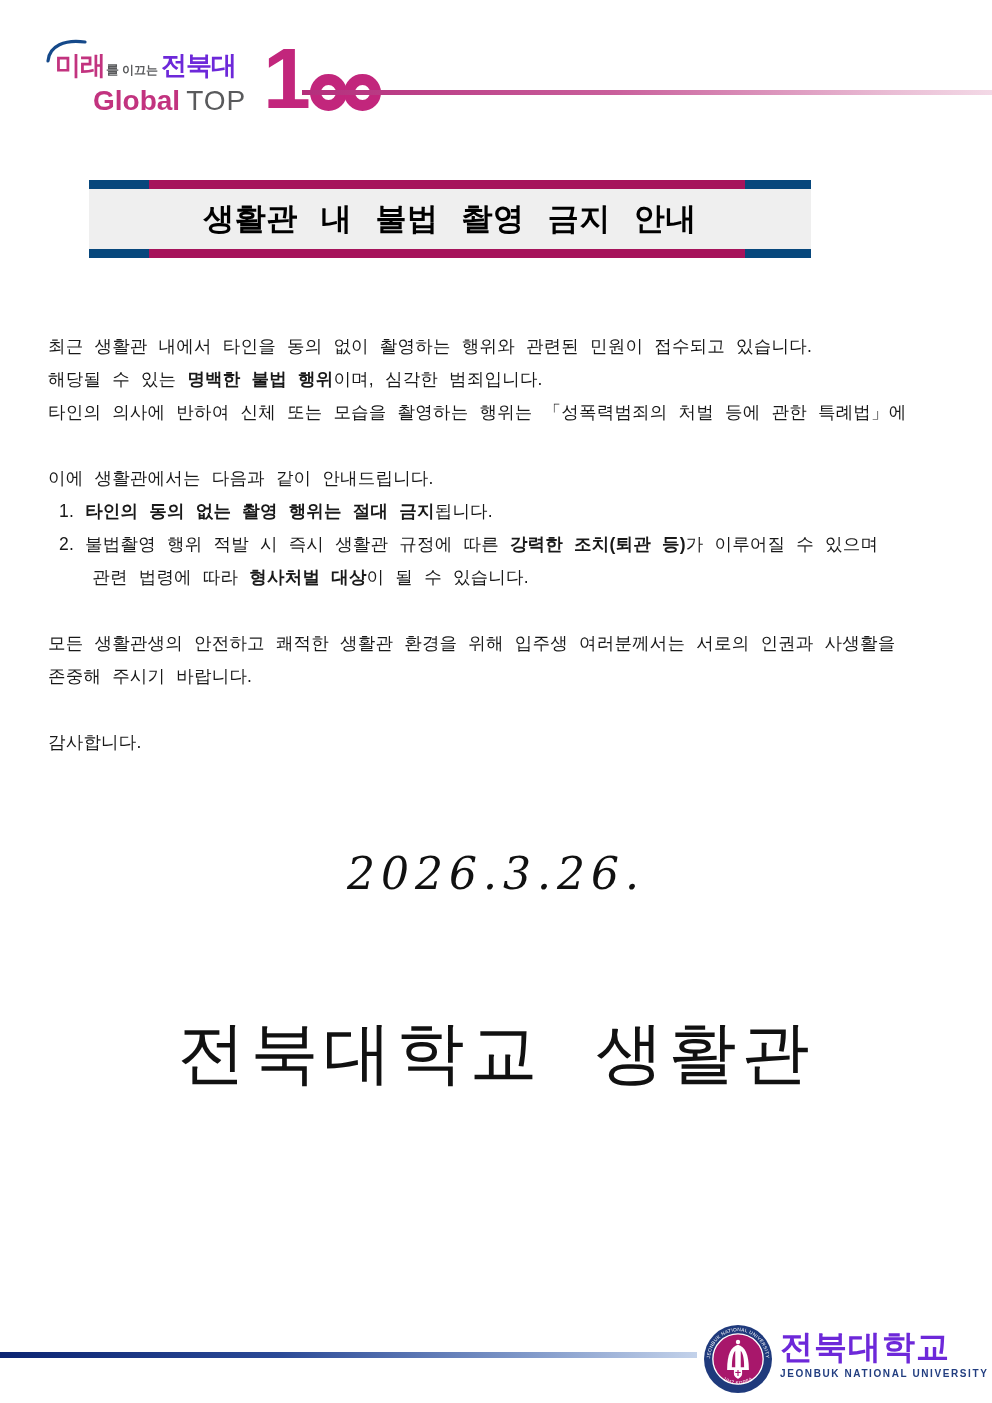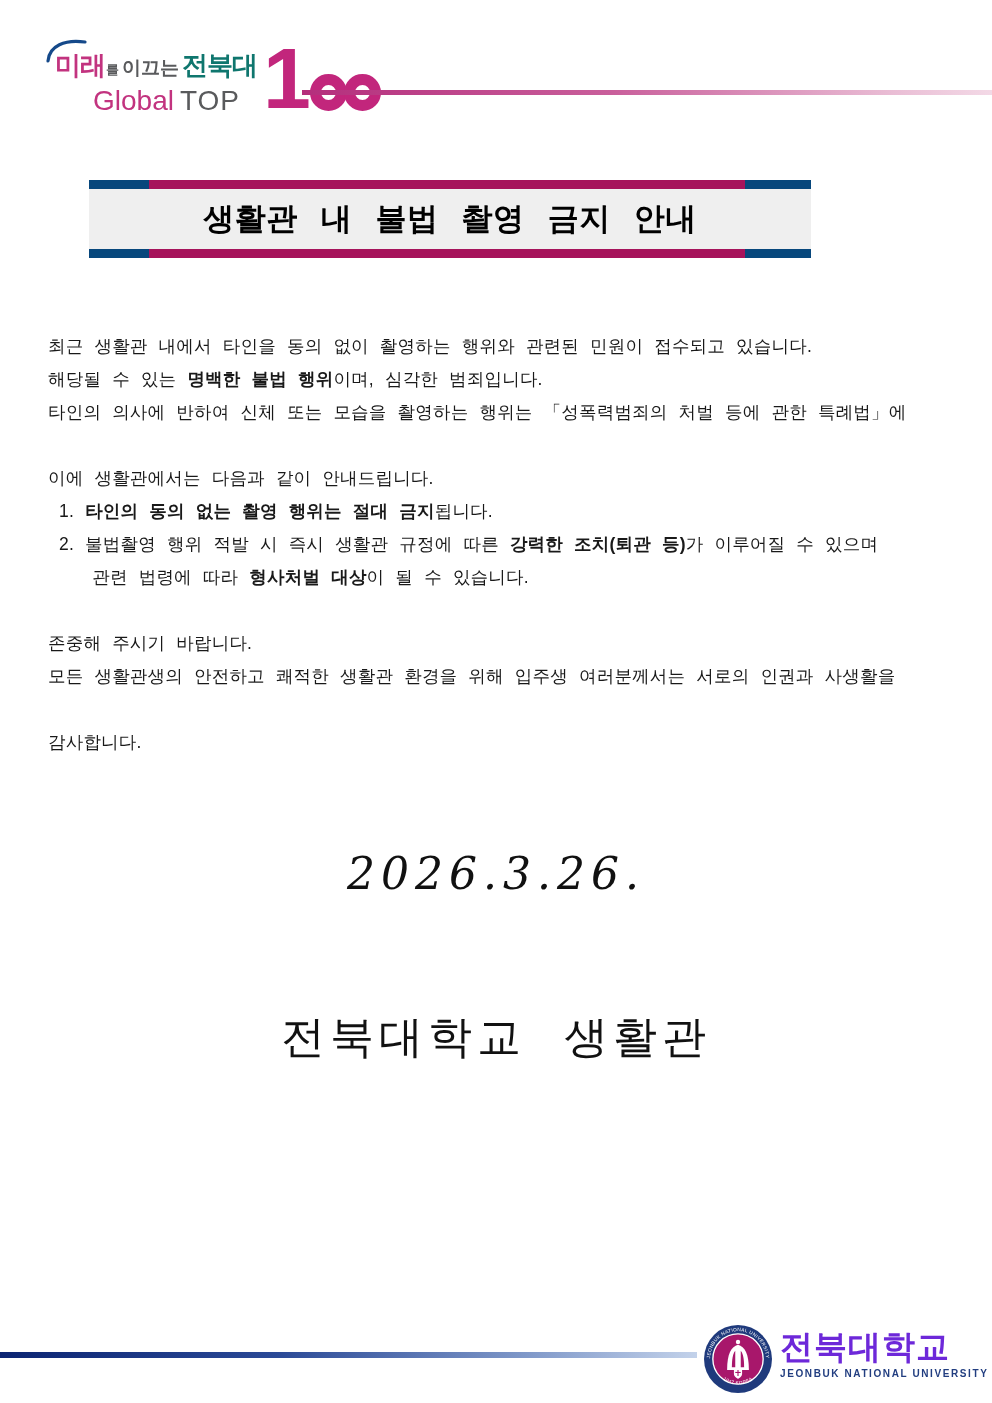--- a/index.html
+++ b/index.html
@@ -13,24 +13,24 @@
     font-family:"Liberation Sans","DejaVu Sans",sans-serif;
     color:#191919;
   }
 
   
   .brand { position:absolute; left:55px; top:40px; }
   .brand-row1 { position:relative; display:flex; align-items:baseline; white-space:nowrap; }
   .swoosh { position:absolute; left:-10px; top:-11px; }
   .t-mirae   { font-size:26px; font-weight:800; color:#c2337f; letter-spacing:-1px; }
   .t-reul    { font-size:13px; font-weight:600; color:#595a5c; margin-left:1px; }
-  .t-ikkeu   { font-size:19px; font-weight:700; color:#595a5c; margin:0 3px; }
-  .t-jbd     { font-size:26px; font-weight:800; color:#0f766e; letter-spacing:-1px; }
+  .t-ikkeu   { font-size:12px; font-weight:700; color:#595a5c; margin:0 3px; }
+  .t-jbd     { font-size:26px; font-weight:800; color:#6d28d9; letter-spacing:-1px; }
   .brand-row2 { margin-top:2px; margin-left:38px; white-space:nowrap; }
-  .t-global  { font-size:28px; font-weight:400; color:#c2337f; letter-spacing:0px; }
+  .t-global  { font-size:28px; font-weight:700; color:#c2337f; letter-spacing:0px; }
   .t-top     { font-size:28px; font-weight:500; color:#595a5c; margin-left:6px; letter-spacing:1px; }
   .hundred { position:absolute; left:208px; top:-4px; display:flex; align-items:flex-end; }
   .h-one { font-size:86px; line-height:68px; font-weight:800; color:#c2267c; font-family:"Liberation Sans",sans-serif; }
   .h-ring { display:inline-block; width:37px; height:37px; border:11px solid #c2267c; border-radius:50%; margin-left:-1px; margin-bottom:1px; background:#fff; }
   .h-ring + .h-ring { margin-left:-3px; }
   .brand-line { position:absolute; left:302px; top:82px; right:0; height:5px;
     background:linear-gradient(to right,#b42e7c 0%, #c95f9b 45%, #e9bcd4 85%, #f3d9e6 100%); }
 
   
   .banner { position:absolute; left:55px; top:172px; width:756px;padding-left:34px; }
@@ -51,21 +51,21 @@
 
   
   .doc-date {
     position:absolute; left:0; top:840px; width:100%;
     text-align:center; font-family:"DejaVu Serif","Liberation Serif",serif;
     font-size:44px; color:#111; letter-spacing:6px;font-style:italic;
   }
   .doc-sign {
     position:absolute; left:0; top:1000px; width:100%;
     text-align:center; font-family:"DejaVu Serif","Liberation Serif",serif;
-    font-size:44px; color:#111; letter-spacing:5px; white-space:pre;
+    font-size:68px; color:#111; letter-spacing:5px; white-space:pre;
   }
 
   
   .footer-gradient { position:absolute; left:0; top:1344px; width:697px; height:6px;
     background:linear-gradient(to right,#0c2573 0%, #2b4a97 40%, #7e97c8 75%, #c3d2ea 100%); }
   .footer-logo { position:absolute; left:704px; top:1317px; display:flex; align-items:flex-start; }
   .emblem { width:68px; height:68px; }
   .footer-text { margin-left:8px; margin-top:4px; }
   .uni-kr { font-size:33px; font-weight:800; color:#6d28d9; letter-spacing:1px; white-space:nowrap; line-height:36px; }
   .uni-en { font-size:10px; font-weight:bold; color:#223e80; letter-spacing:1.6px; white-space:nowrap; margin-top:3px; }
@@ -115,22 +115,22 @@
   <div class="body-text">
       <div class="body-line"><span>최근 생활관 내에서 타인을 동의 없이 촬영하는 행위와 관련된 민원이 접수되고 있습니다.</span></div>
       <div class="body-line"><span>해당될 수 있는 </span><span class="bold">명백한 불법 행위</span><span>이며, 심각한 범죄입니다.</span></div>
       <div class="body-line"><span>타인의 의사에 반하여 신체 또는 모습을 촬영하는 행위는 「성폭력범죄의 처벌 등에 관한 특례법」에</span></div>
       <div class="body-line"></div>
       <div class="body-line"><span>이에 생활관에서는 다음과 같이 안내드립니다.</span></div>
       <div class="body-line"><span> 1. </span><span class="bold">타인의 동의 없는 촬영 행위는 절대 금지</span><span>됩니다.</span></div>
       <div class="body-line"><span> 2. 불법촬영 행위 적발 시 즉시 생활관 규정에 따른 </span><span class="bold">강력한 조치(퇴관 등)</span><span>가 이루어질 수 있으며</span></div>
       <div class="body-line"><span>    관련 법령에 따라 </span><span class="bold">형사처벌 대상</span><span>이 될 수 있습니다.</span></div>
       <div class="body-line"></div>
+      <div class="body-line"><span>모든 생활관생의 안전하고 쾌적한 생활관 환경을 위해 입주생 여러분께서는 서로의 인권과 사생활을</span></div>
       <div class="body-line"><span>존중해 주시기 바랍니다.</span></div>
-      <div class="body-line"><span>모든 생활관생의 안전하고 쾌적한 생활관 환경을 위해 입주생 여러분께서는 서로의 인권과 사생활을</span></div>
       <div class="body-line"></div>
       <div class="body-line"><span>감사합니다.</span></div>
     </div>
 
   <div class="doc-date">2026.3.26.</div>
 
   <div class="doc-sign">전북대학교  생활관</div>
 
   <div class="footer-gradient"></div>
   <div class="footer-logo">

